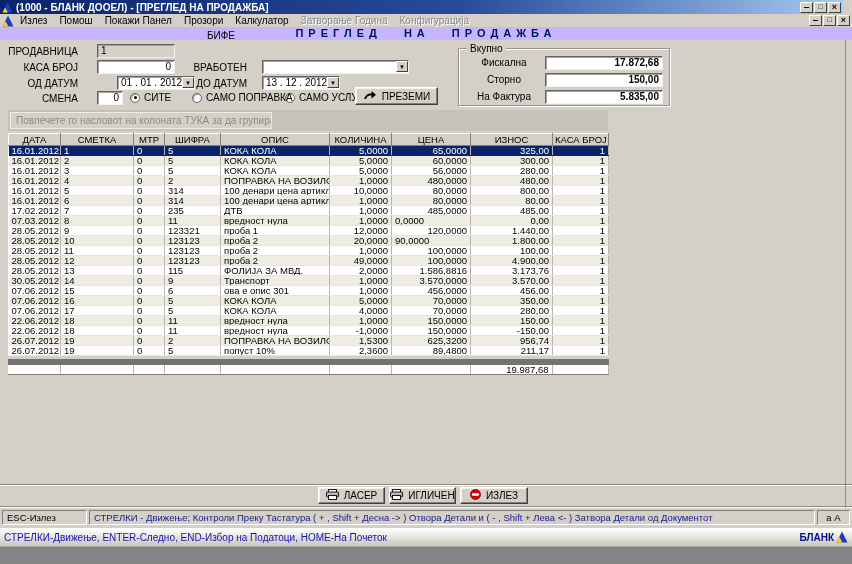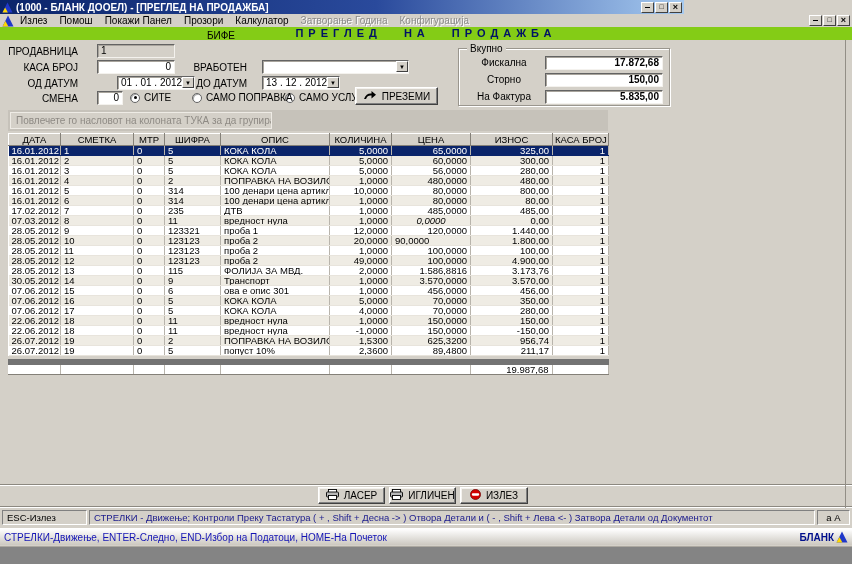--- a/index.html
+++ b/index.html
@@ -2,40 +2,40 @@
 <html><head>
 <meta charset="utf-8">
 <style>
   * { box-sizing: border-box; margin: 0; padding: 0; }
   html,body { width:852px; height:564px; overflow:hidden; }
   body {
     position:relative; background:#d4d0c8;
     font-family:"Liberation Sans", sans-serif; font-size:11px; color:#000;
   }
   
-  .titlebar { position:absolute; left:0; top:0; width:684px; height:14px;
+  .titlebar { position:absolute; left:0; top:0; width:843px; height:14px;
     background:linear-gradient(to right,#0a246a 0%,#2a4a9c 55%,#a6caf0 100%);
     display:flex; align-items:center; padding:0 2px; color:#fff;justify-content:center; }
   .titlebar .title { font-size:10px; font-weight:bold; margin-left:3px; white-space:nowrap; }
   .winbtns { margin-left:auto; display:flex; }
   .win-btn { width:13px; height:11px; margin-left:1px; background:#d4d0c8;
     border:1px solid; border-color:#fff #404040 #404040 #fff;
     font-size:8px; line-height:8px; text-align:center; color:#000; }
   .glyph-min { display:inline-block; width:5px; height:1px; background:#000; margin-bottom:1px; }
   .glyph-restore { font-size:7px; }
   .glyph-close { font-weight:bold; font-size:9px; line-height:9px; }
   
   .menubar { position:absolute; left:0; top:14px; width:852px; height:13px;
     background:#d4d0c8; display:flex; align-items:center; padding:0 2px; }
   .menu-item { font-size:10px; padding:0 6px; white-space:nowrap; }
   .menu-item.disabled { color:#8a8a8a; text-shadow:1px 1px 0 #fff; }
   .logo { display:inline-block; width:12px; height:12px; flex:0 0 auto; }
   
   .band { position:absolute; left:0; top:27px; width:852px; height:13px;
-    background:#84cc16; color:#001266; font-weight:bold; font-size:11px;
+    background:#c4b5fd; color:#001266; font-weight:bold; font-size:11px;
     letter-spacing:5px; word-spacing:14px; text-align:center; line-height:13px; }
   
   .lbl { position:absolute; font-size:10px; text-align:right; white-space:nowrap; }
   .sunken { position:absolute; background:#fff;
     border:1px solid; border-color:#636363 #f4f2ee #f4f2ee #636363;
     box-shadow:inset 1px 1px 0 #a8a49c; font-size:10px; line-height:11px; padding:0 3px; white-space:nowrap; }
   .readonly { background:#d4d0c8; }
   .num { text-align:right; }
   .combo-btn { position:absolute; right:0px; top:0px; width:12px; height:11px;
     background:#d4d0c8; border:1px solid; border-color:#fff #404040 #404040 #fff;
@@ -313,21 +313,21 @@
           <td style="text-align: right;">485,00</td>
           <td style="text-align: right;">1</td>
         </tr>
         <tr class="alt">
           <td style="text-align: left;">07.03.2012</td>
           <td style="text-align: left;">8</td>
           <td style="text-align: left;">0</td>
           <td style="text-align: left;">11</td>
           <td style="text-align: left;">вредност нула</td>
           <td style="text-align: right;">1,0000</td>
-          <td style="text-align: center; font-style: italic;">0,0000</td>
+          <td style="text-align: left;">0,0000</td>
           <td style="text-align: right;">0,00</td>
           <td style="text-align: right;">1</td>
         </tr>
         <tr>
           <td style="text-align: left;">28.05.2012</td>
           <td style="text-align: left;">9</td>
           <td style="text-align: left;">0</td>
           <td style="text-align: left;">123321</td>
           <td style="text-align: left;">проба 1</td>
           <td style="text-align: right;">12,0000</td>

